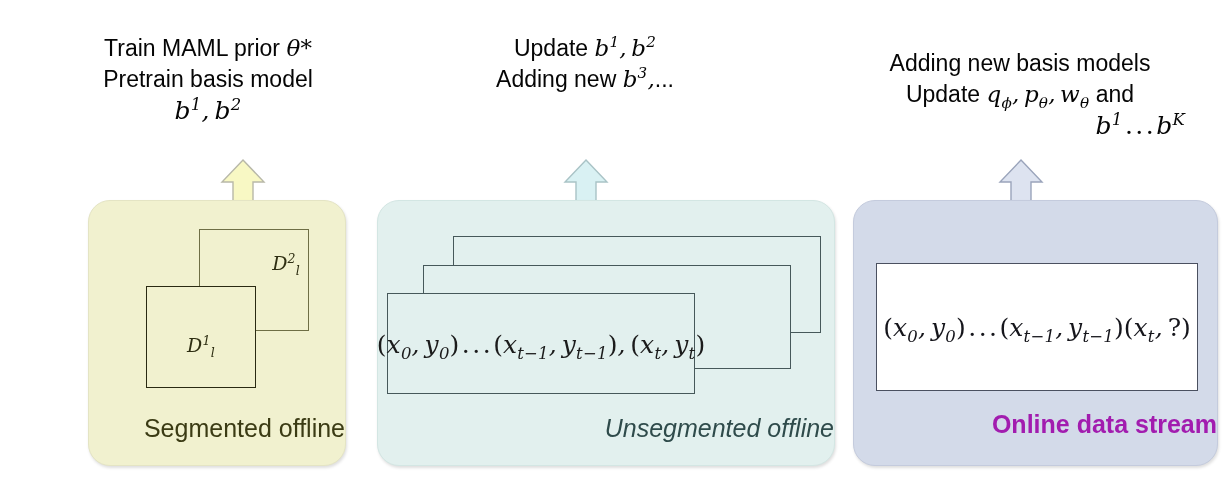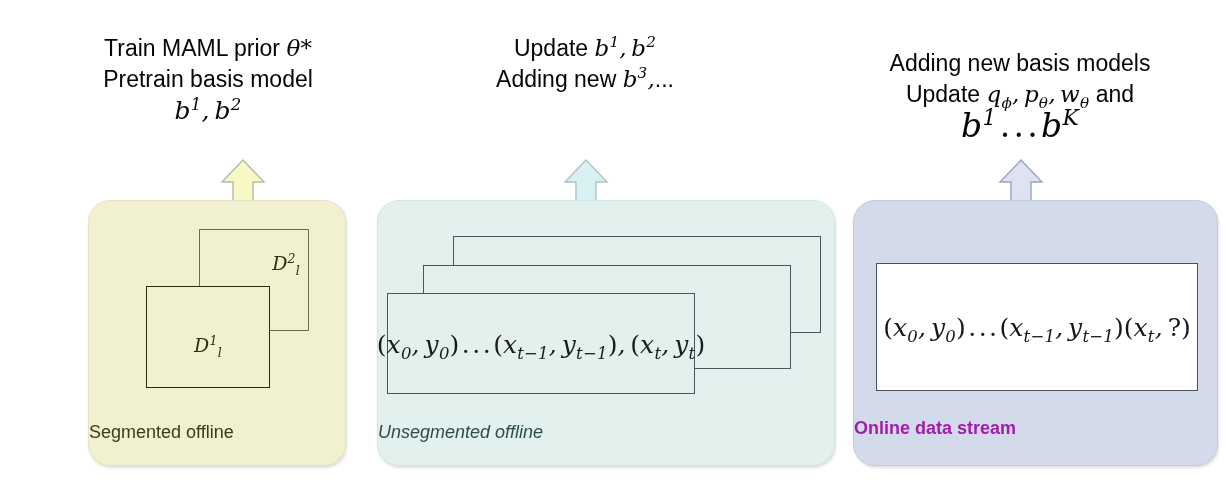--- a/index.html
+++ b/index.html
@@ -61,22 +61,22 @@
   .panel {
     position: absolute;
     border-radius: 22px;
     box-sizing: border-box;
     box-shadow: 1px 2px 3px rgba(0,0,0,0.13);
   }
   .panel-label {
     position: absolute;
     left: 0;
     right: 0;
-    text-align: left;
-    font-size: 18px;
+    text-align: right;
+    font-size: 25px;
   }
 
   
   #panel-segmented {
     left: 88px;
     top: 200px;
     width: 258px;
     height: 266px;
     background: #f1f1cf;
     border: 1px solid #e4e4c4;
@@ -94,21 +94,21 @@
   #dbox-2 {
     left: 110px;
     top: 28px;
     width: 110px;
     height: 102px;
     z-index: 1;
   }
   #dbox-1 {
     left: 57px;
     top: 85px;
-    width: 124px;
+    width: 110px;
     height: 102px;
     border-color: #2a2a12;
     z-index: 2;
   }
   .dbox-text {
     position: absolute;
     font-size: 19px;
     color: #2e2e12;
     white-space: nowrap;
   }
@@ -186,21 +186,21 @@
   </div>
 
   <div class="caption" style="left:435px; top:33px; width:300px;">
     <span class="ln">Update <span class="mi">b<sup>1</sup></span><span class="comma">, </span><span class="mi">b<sup>2</sup></span></span>
     <span class="ln">Adding new <span class="mi">b<sup>3</sup></span><span class="comma">,</span>...</span>
   </div>
 
   <div class="caption" style="left:855px; top:48px; width:330px;">
     <span class="ln">Adding new basis models</span>
     <span class="ln">Update <span class="mi">q<sub>ϕ</sub></span><span class="comma">, </span><span class="mi">p<sub>θ</sub></span><span class="comma">, </span><span class="mi">w<sub>θ</sub></span> and</span>
-    <span class="ln" style="font-size:33px;"><span class="mi">b<sup>1</sup></span><span class="mup"> . . . </span><span class="mi">b<sup>K</sup></span></span>
+    <span class="ln" style="font-size:25px;text-align:right;"><span class="mi">b<sup>1</sup></span><span class="mup"> . . . </span><span class="mi">b<sup>K</sup></span></span>
   </div>
 
   <div class="arrow" style="left:220px; top:158px;">
     <svg width="46" height="48" viewBox="0 0 46 48">
       <polygon points="23,2 44,24 33,24 33,48 13,48 13,24 2,24" fill="#f8f8c4" stroke="#b8b8a8" stroke-width="1.4"></polygon>
     </svg>
   </div>
 
   <div class="arrow" style="left:563px; top:158px;">
     <svg width="46" height="48" viewBox="0 0 46 48">

